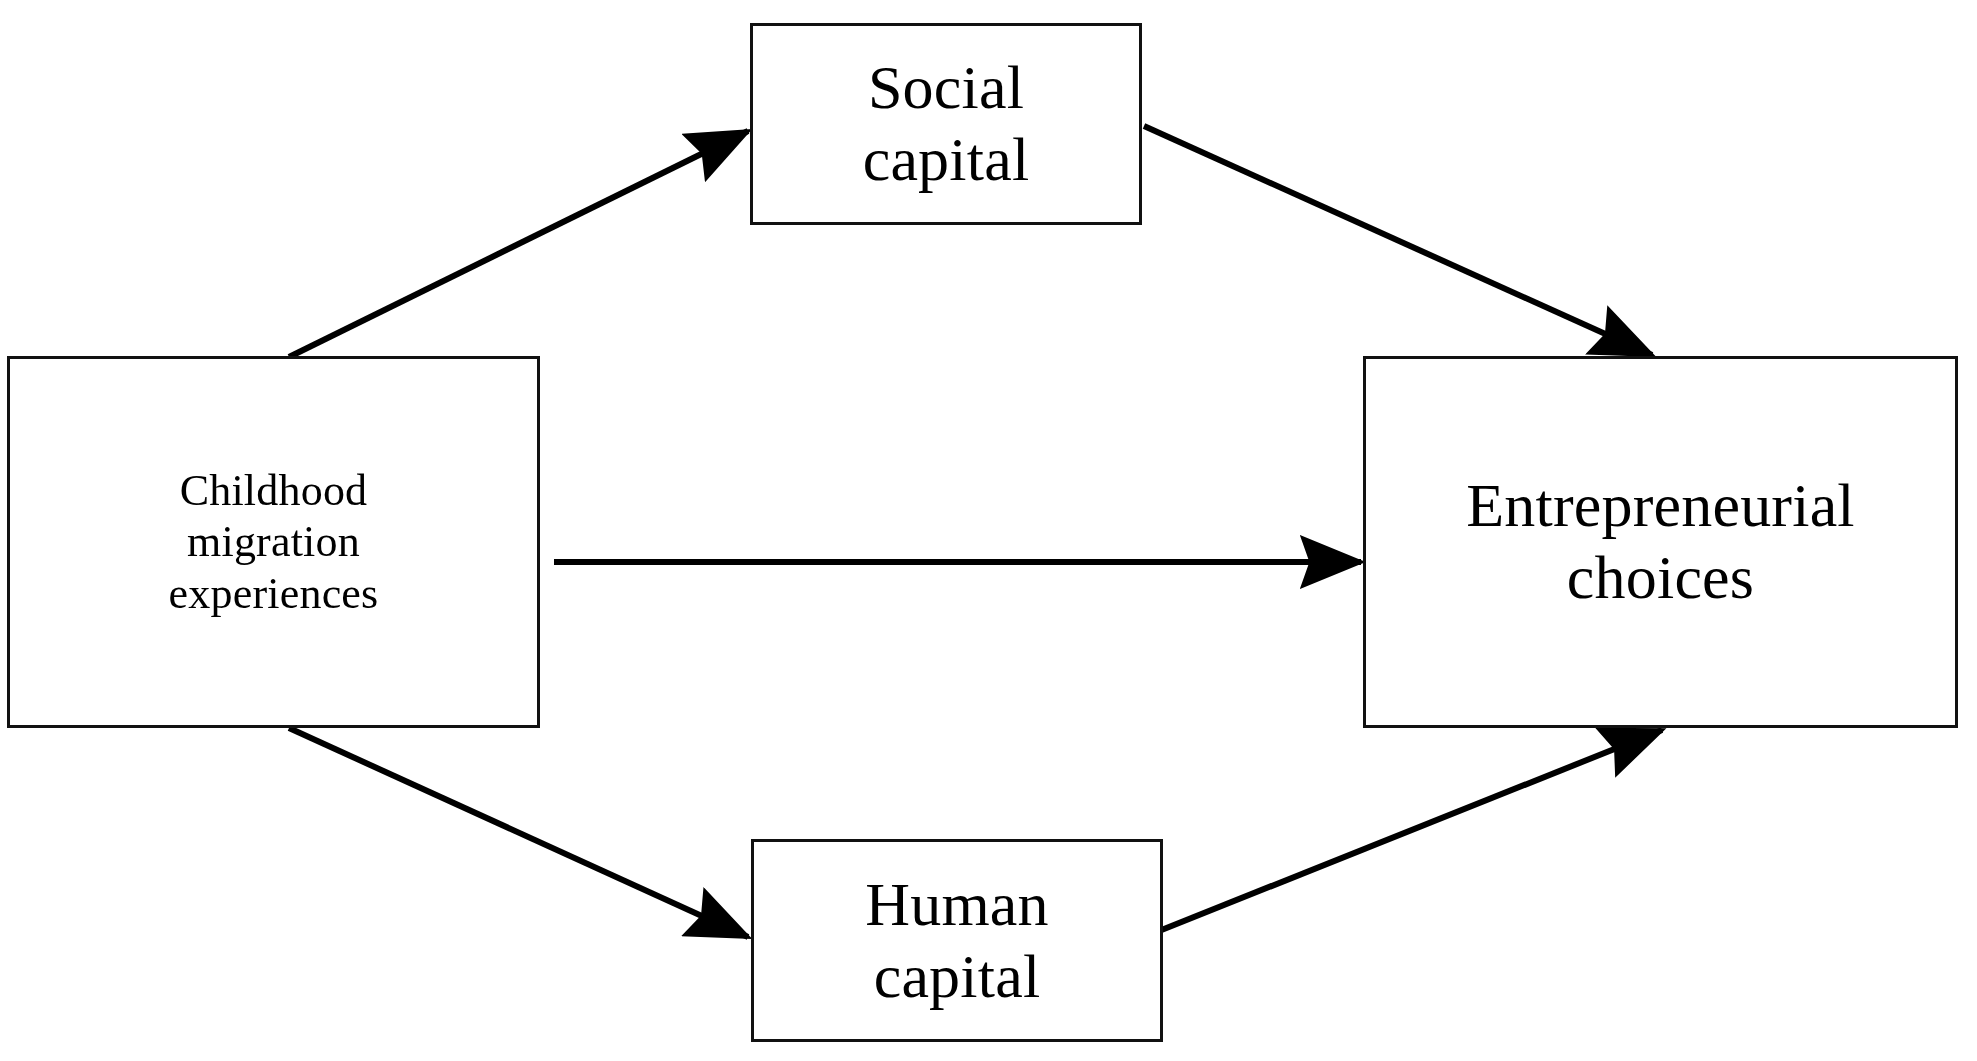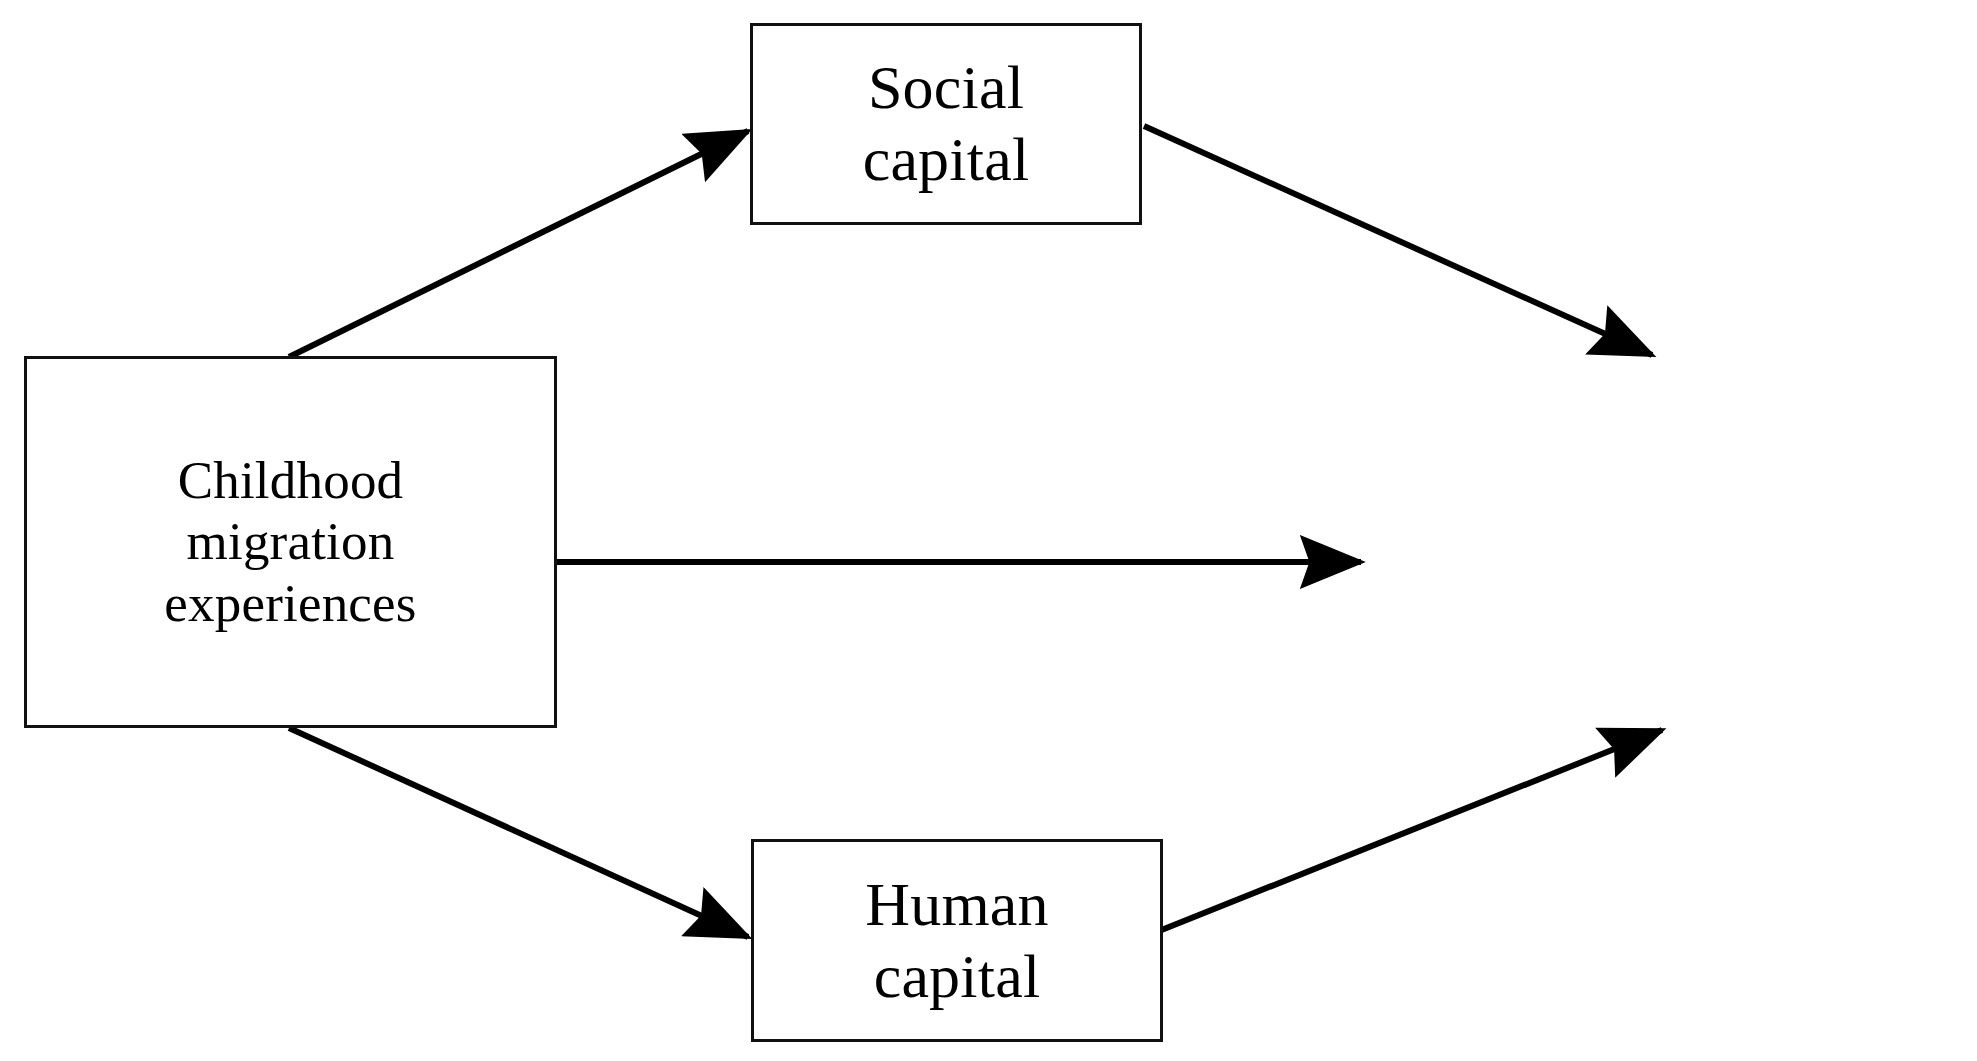--- a/index.html
+++ b/index.html
@@ -34,22 +34,22 @@
     display: flex;
     align-items: center;
     justify-content: flex-end;
     text-align: center;
     color: #000000;
     line-height: 1.16;
     white-space: pre-line;
     letter-spacing: 0.2px;
   }
   #node-childhood {
-    left: 24px;  top: 356px;  width: 533px;  height: 372px;
-    font-size: 53px;
+    left: 7px;  top: 356px;  width: 533px;  height: 372px;
+    font-size: 44px;
   }
   #node-social {
     left: 750px; top: 23px;   width: 392px; height: 202px;
     font-size: 62px;
   }
   #node-human {
     left: 751px; top: 839px;  width: 412px; height: 203px;
     font-size: 62px;
   }
   #node-entrepreneurial {
@@ -94,14 +94,18 @@
   <div class="node-box" id="node-social">
     <span class="node-label">Social
 capital</span>
   </div>
 
   <div class="node-box" id="node-human">
     <span class="node-label">Human
 capital</span>
   </div>
 
+  <div class="node-box" id="node-entrepreneurial">
+    <span class="node-label">Entrepreneurial
+choices</span>
+  </div>
 
 </div>
 
 </body></html>

